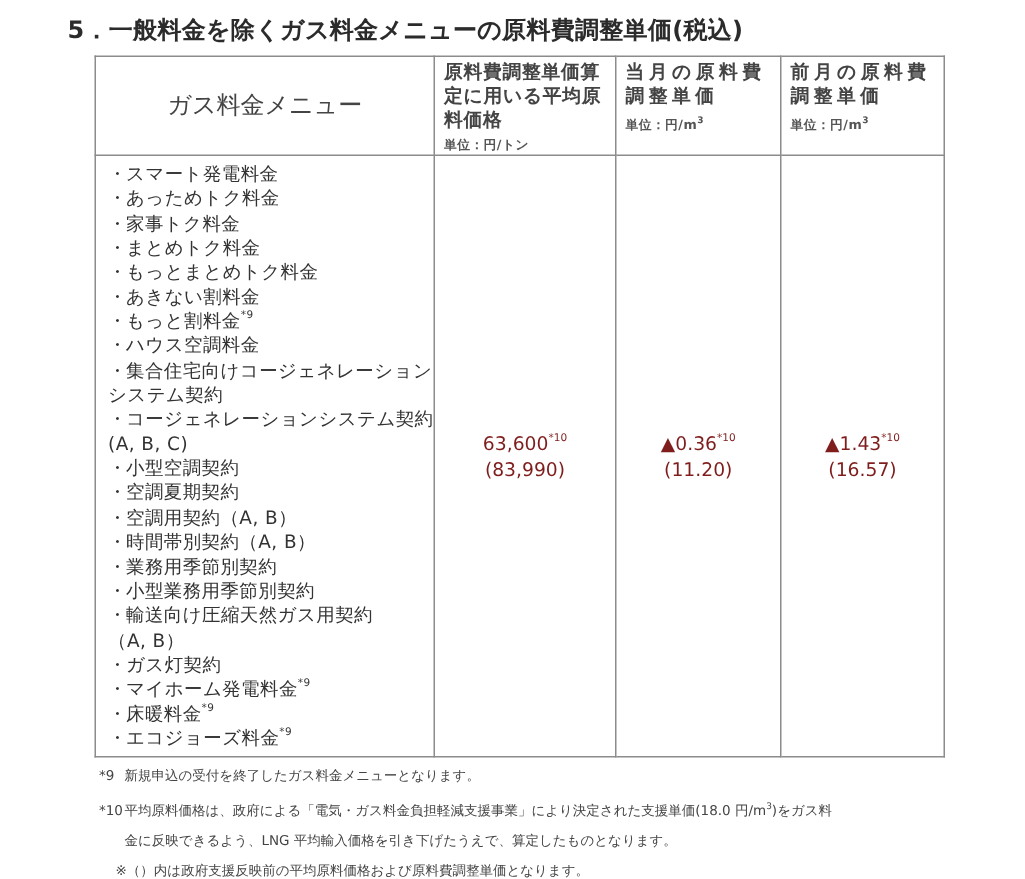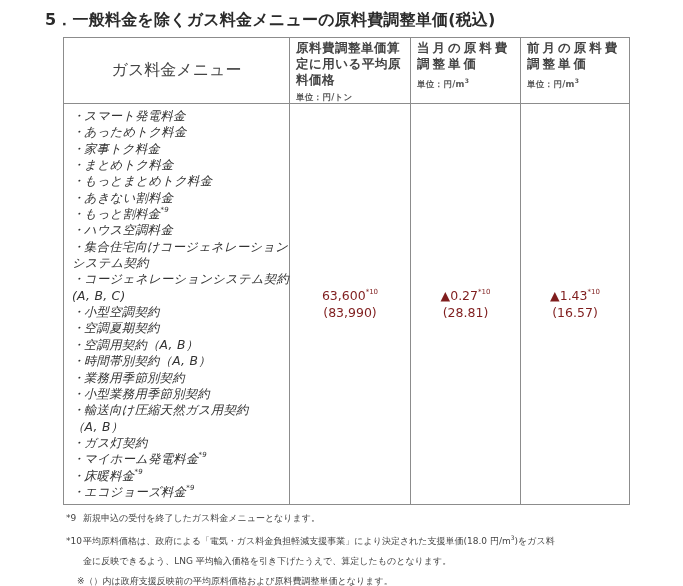--- a/index.html
+++ b/index.html
@@ -15,21 +15,21 @@
               font-size:16px; color:#444; }
     .h-col { text-align:left; padding:2px 0 0 6px !important; font-size:12.5px; line-height:16px;
              color:#444; letter-spacing:0.5px;font-weight:bold; }
     .h-c2 { width:114px; }
     .h-c3 { width:103px; letter-spacing:3px; }
     .h-c4 { width:102px; letter-spacing:3px; }
     .unit { display:block; font-size:8.5px; letter-spacing:0.3px; margin-top:3px; color:#555; line-height:12px; }
     .unit sup { font-size:6px; }
     .menu-cell { padding:4px 0 4px 8px !important; }
     ul.menu { list-style:none; margin:0; padding:0; font-size:12.3px; line-height:16.35px; }
-    ul.menu li { white-space:nowrap; letter-spacing:0.3px;font-style:italic; }
+    ul.menu li { white-space:nowrap; letter-spacing:0.3px; }
     ul.menu li .bul { display:inline-block; width:12px; }
     ul.menu sup { font-size:7px; vertical-align:6px; line-height:0; }
     .val-cell { vertical-align:middle !important; text-align:center; font-size:12.5px; line-height:17px;
                 color:#7f1d1d; }
     .val-cell sup { font-size:7px; vertical-align:6px; line-height:0; }
     .notes { position:absolute; left:66px; top:508px; font-size:9px; color:#444; line-height:20px; }
     .notes .n { white-space:nowrap; }
     .notes .lbl { display:inline-block; width:17px; }
     .notes .lbl10 { display:inline-block; width:17px; }
     .notes .indent { padding-left:17px; }
@@ -85,22 +85,22 @@
             <li><span class="bul">・</span><span>マイホーム発電料金</span><sup>*9</sup></li>
             <li><span class="bul">・</span><span>床暖料金</span><sup>*9</sup></li>
             <li><span class="bul">・</span><span>エコジョーズ料金</span><sup>*9</sup></li>
           </ul>
     </td>
     <td class="val-cell">
       <div><span>63,600</span><sup>*10</sup></div>
       <div>(83,990)</div>
     </td>
     <td class="val-cell">
-      <div><span>▲0.27</span><sup>*10</sup></div>
-      <div>(28.81)</div>
+      <div><span>▲0.36</span><sup>*10</sup></div>
+      <div>(11.20)</div>
     </td>
     <td class="val-cell">
       <div><span>▲1.43</span><sup>*10</sup></div>
       <div>(16.57)</div>
     </td>
   </tr>
 </tbody>
   </table>
 
 <div class="notes">

